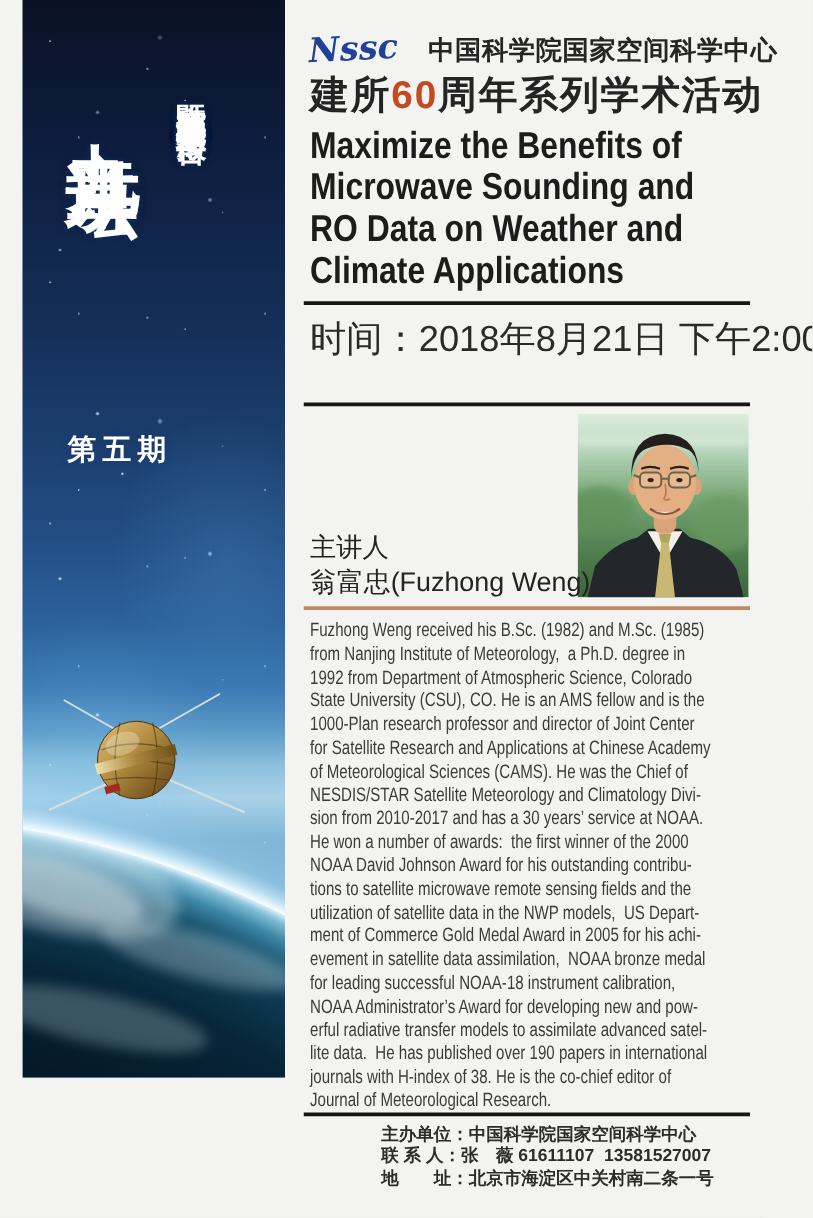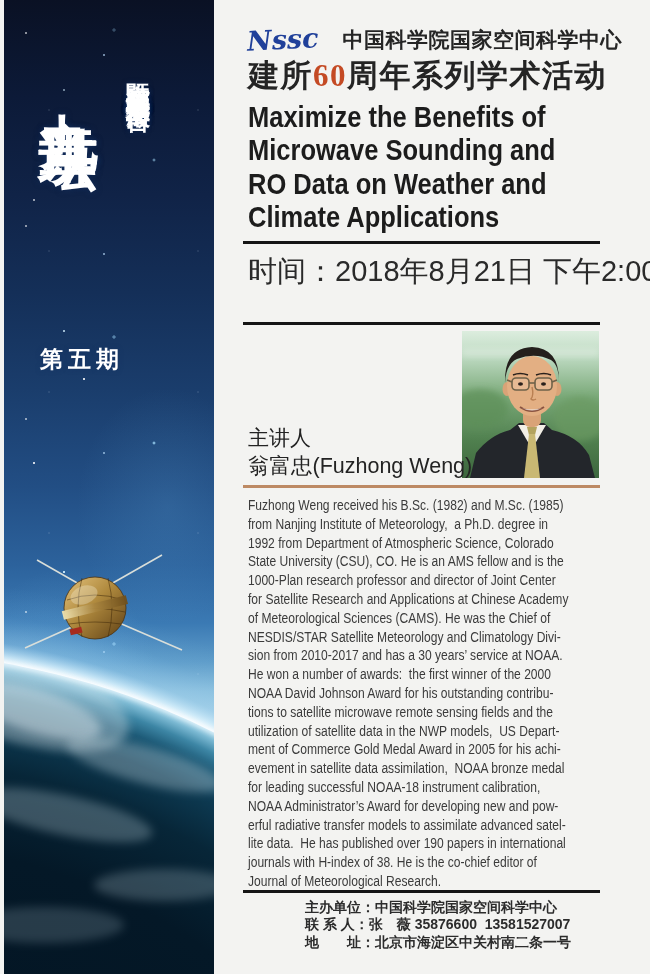--- a/index.html
+++ b/index.html
@@ -1,20 +1,20 @@
 <!DOCTYPE html>
 <html><head>
 <meta charset="utf-8">
 <style>
   html,body{margin:0;padding:0;background:#e9e9e9;}
   .poster{position:relative;width:650px;height:974px;margin:0 auto;background:#f3f3f1;
           overflow:hidden;font-family:"Liberation Sans",sans-serif;}
 
   
-  .sidebar{position:absolute;left:4px;top:0;width:210px;height:974px;overflow:hidden;
+  .sidebar{position:absolute;left:18px;top:0;width:210px;height:862px;overflow:hidden;
     background:linear-gradient(180deg,#0a1124 0%,#0c1a38 10%,#102347 20%,#142f58 30%,
       #1a3d6c 40%,#224e84 50%,#2c629c 58%,#3b7ab4 64%,#5e9cc9 68%,#8cc0dd 71%,#a9d2e8 74%,#7fb4d4 78%);}
   .stars1,.stars2{position:absolute;inset:0;}
   .stars1{background-image:
     radial-gradient(1.3px 1.3px at 22px 33px, rgba(255,255,255,.95) 50%, rgba(255,255,255,0) 60%),
     radial-gradient(1px 1px at 130px 80px, rgba(214,240,255,.85) 50%, rgba(0,0,0,0) 60%),
     radial-gradient(1.6px 1.6px at 80px 150px, rgba(255,255,255,.8) 50%, rgba(0,0,0,0) 60%),
     radial-gradient(1px 1px at 180px 40px, rgba(200,230,255,.7) 50%, rgba(0,0,0,0) 60%),
     radial-gradient(1.2px 1.2px at 45px 110px, rgba(235,248,255,.8) 50%, rgba(0,0,0,0) 60%),
     radial-gradient(1px 1px at 160px 170px, rgba(255,255,255,.65) 50%, rgba(0,0,0,0) 60%),
@@ -43,21 +43,21 @@
   .earth{position:absolute;left:0;top:560px;width:210px;height:414px;}
   .sat{position:absolute;left:18px;top:550px;width:165px;height:125px;}
 
   
   .content{position:absolute;left:247px;top:0;width:360px;height:974px;color:#222;}
   .org-row{position:absolute;top:24px;left:0;display:flex;align-items:center;gap:24px;}
   .logo{font-family:"DejaVu Serif",serif;font-style:italic;font-weight:bold;font-size:27px;
         color:#20409a;transform:rotate(-3deg);}
   .org{font-size:21px;font-weight:bold;color:#252525;letter-spacing:.5px;white-space:nowrap;}
   .series{position:absolute;top:55px;left:1px;font-size:31px;font-weight:bold;color:#242424;
-          letter-spacing:1.5px;white-space:nowrap;font-family:Liberation Serif, serif;}
+          letter-spacing:1.5px;white-space:nowrap;}
   .series .accent{color:#c44a24;}
   .talk-title{position:absolute;top:100px;left:1px;margin:0;width:420px;
     font-size:30px;line-height:33.4px;font-weight:bold;color:#1c1c1c;
     transform:scaleX(.85);transform-origin:0 0;}
   .talk-title span{display:block;}
   .rule{position:absolute;left:-4px;width:357px;height:3px;background:#151515;}
   .r1{top:241px}.r2{top:322px}.r3{top:890px}
   .rule.orange{top:485px;background:#bd8a64;}
   .meta-line{position:absolute;left:1px;font-size:29px;color:#2a2a2a;white-space:nowrap;}
   .m1{top:252px}.m2{top:283px}
@@ -253,18 +253,18 @@
 NOAA Administrator’s Award for developing new and pow-
 erful radiative transfer models to assimilate advanced satel-
 lite data.  He has published over 190 papers in international
 journals with H-index of 38. He is the co-chief editor of
 Journal of Meteorological Research.</p>
 
     <div class="rule r3"></div>
 
     <div class="footer">
       <div>主办单位：中国科学院国家空间科学中心</div>
-      <div>联 系 人：张　薇 35876600  13581527007</div>
+      <div>联 系 人：张　薇 61611107  13581527007</div>
       <div>地　　址：北京市海淀区中关村南二条一号</div>
     </div>
 
   </main>
 </div>
 
 </body></html>

